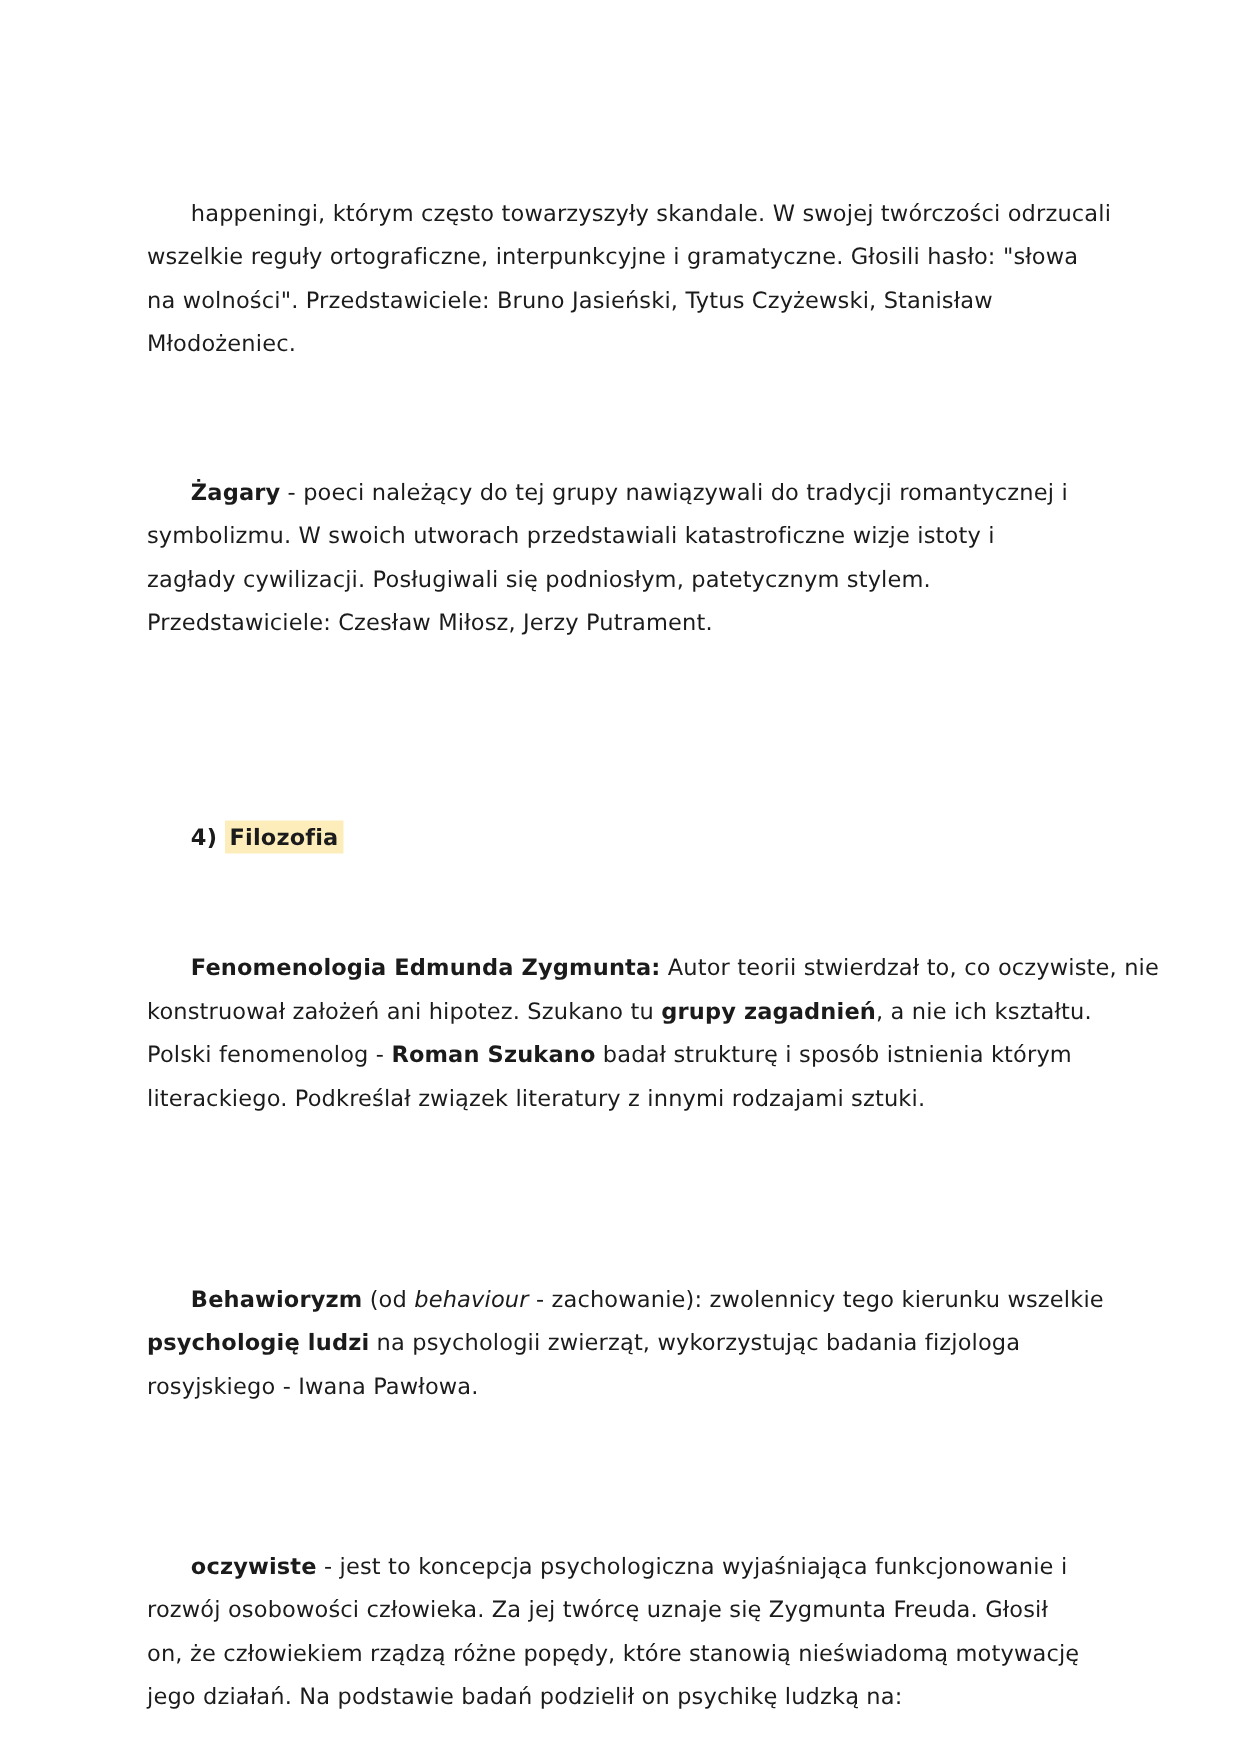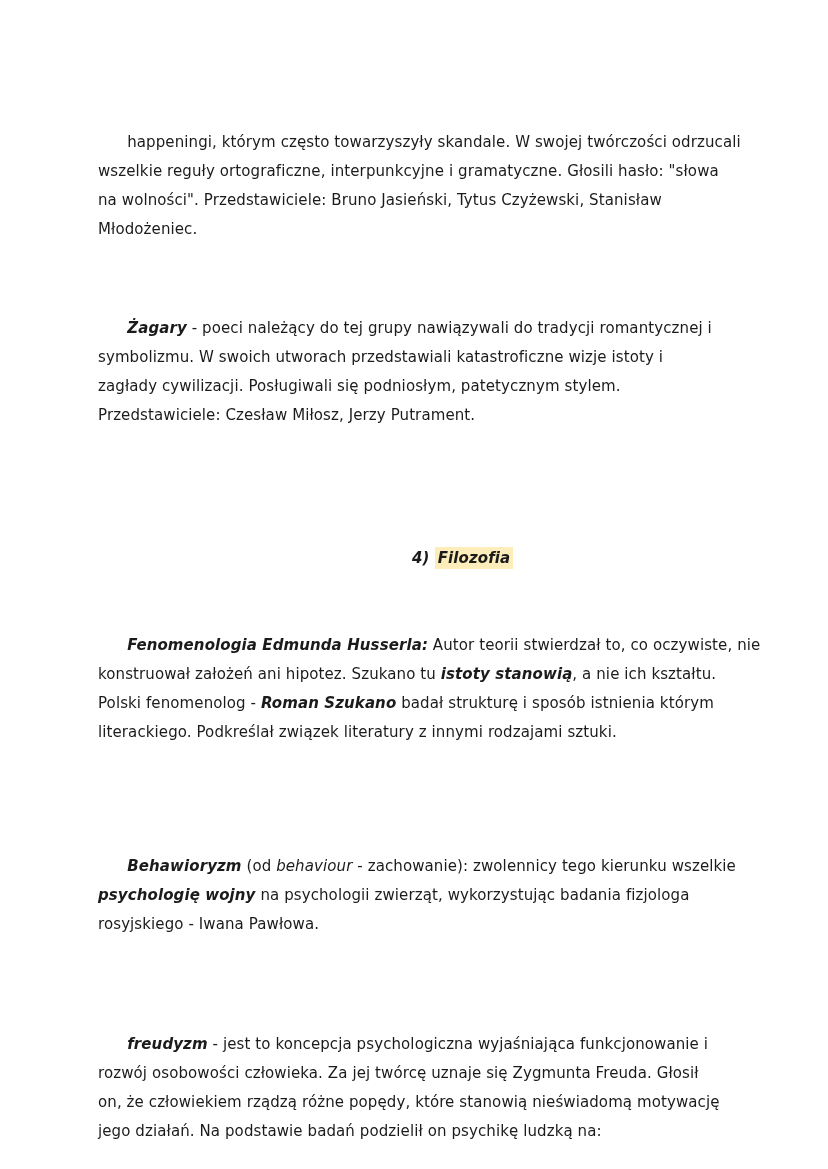--- a/index.html
+++ b/index.html
@@ -18,24 +18,24 @@
     position: absolute;
     left: 98px; top: 99px;
     width: 700px;
     font-size: 15px;
     line-height: 29px;
     color: #1b1b1b;
     letter-spacing: 0.1px;
   }
   .block { margin: 0; white-space: pre-wrap; }
   .sp12 { margin-top: 12px; }
-  .sp56 { margin-top: 56px; text-align: center; }
+  .sp56 { margin-top: 56px; }
   .sp47 { margin-top: 47px; }
   .sp33 { margin-top: 33px; }
-  .b { font-weight: 700; font-style: italic; }
+  .b { font-weight: 700; }
   .i { font-style: italic; }
   .hl { background: #fdedbb; padding: 2px 3px; }
 </style>
 </head>
 <body>
 
 <div class="page">
   <div class="content">
 
     <div class="block">
@@ -50,33 +50,33 @@
 symbolizmu. W swoich utworach przedstawiali katastroficzne wizje istoty i
 zagłady cywilizacji. Posługiwali się podniosłym, patetycznym stylem.
 Przedstawiciele: Czesław Miłosz, Jerzy Putrament.</span>
     </div>
 
     <div class="block sp56">
       <span class="b">4) </span><span class="b hl">Filozofia</span>
     </div>
 
     <div class="block">
-      <span class="b">Fenomenologia Edmunda Husserla:</span><span> Autor teorii stwierdzał to, co oczywiste, nie
-konstruował założeń ani hipotez. Szukano tu </span><span class="b">istoty stanowią</span><span>, a nie ich kształtu.
+      <span class="b">Fenomenologia Edmunda Zygmunta:</span><span> Autor teorii stwierdzał to, co oczywiste, nie
+konstruował założeń ani hipotez. Szukano tu </span><span class="b">grupy zagadnień</span><span>, a nie ich kształtu.
 Polski fenomenolog - </span><span class="b">Roman Szukano</span><span> badał strukturę i sposób istnienia którym
 literackiego. Podkreślał związek literatury z innymi rodzajami sztuki.</span>
     </div>
 
     <div class="block sp47">
       <span class="b">Behawioryzm</span><span> (od </span><span class="i">behaviour</span><span> - zachowanie): zwolennicy tego kierunku wszelkie
-</span><span class="b">psychologię wojny</span><span> na psychologii zwierząt, wykorzystując badania fizjologa
+</span><span class="b">psychologię ludzi</span><span> na psychologii zwierząt, wykorzystując badania fizjologa
 rosyjskiego - Iwana Pawłowa.</span>
     </div>
 
     <div class="block sp33">
-      <span class="b">freudyzm</span><span> - jest to koncepcja psychologiczna wyjaśniająca funkcjonowanie i
+      <span class="b">oczywiste</span><span> - jest to koncepcja psychologiczna wyjaśniająca funkcjonowanie i
 rozwój osobowości człowieka. Za jej twórcę uznaje się Zygmunta Freuda. Głosił
 on, że człowiekiem rządzą różne popędy, które stanowią nieświadomą motywację
 jego działań. Na podstawie badań podzielił on psychikę ludzką na:</span>
     </div>
 
   </div>
 </div>
 
 </body></html>

